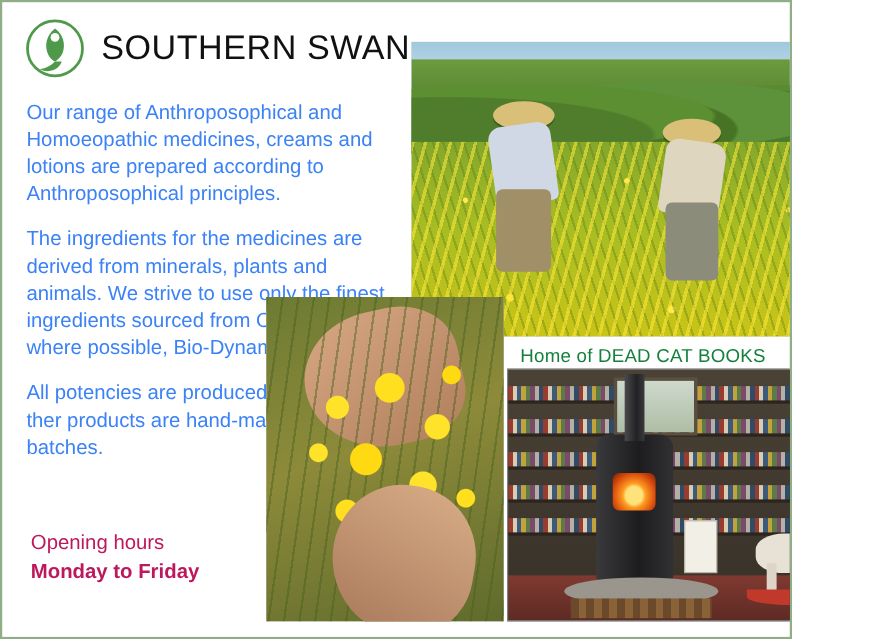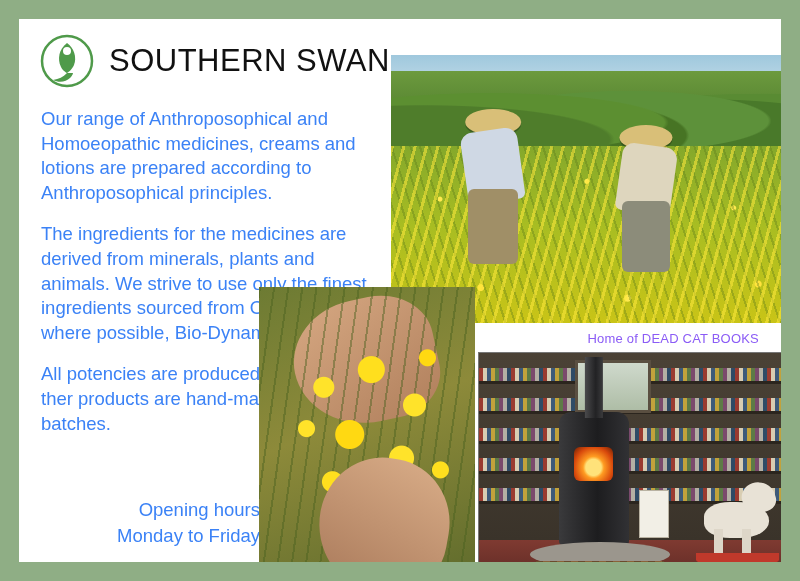--- a/index.html
+++ b/index.html
@@ -5,25 +5,25 @@
   html, body {
     margin: 0;
     padding: 0;
     background: #ffffff;
   }
   body {
     font-family: "Liberation Sans", sans-serif;
   }
   .page {
     position: relative;
-    width: 800px;
+    width: 720px;
     height: 581px;
     box-sizing: border-box;
     background: #8fae85;
-    padding: 19px;
+    padding: 2px;
     overflow: hidden;
   }
   .inner {
     position: relative;
     width: 100%;
     height: 100%;
     background: #ffffff;
     overflow: hidden;
   }
 
@@ -62,26 +62,26 @@
   }
   .copy p {
     margin: 0 0 17px 0;
   }
 
   .hours {
     position: absolute;
     left: 26px;
     top: 478px;
     width: 215px;
-    text-align: right;
+    text-align: left;
     font-size: 18.5px;
     line-height: 1.38;
-    color: #3b82f6;
-  }
-  .hours div:last-child { font-weight: normal; }
+    color: #be185d;
+  }
+  .hours div:last-child { font-weight: bold; }
 
   
   .photo {
     position: absolute;
     overflow: hidden;
     background: #cccccc;
   }
   .photo-field {
     left: 372px;
     top: 36px;
@@ -100,22 +100,22 @@
     width: 321px;
     height: 230px;
     border: 1px solid #777;
     box-sizing: border-box;
   }
 
   .caption {
     position: absolute;
     right: 22px;
     top: 312px;
-    font-size: 13px;
-    color: #8b5cf6;
+    font-size: 17px;
+    color: #15803d;
     letter-spacing: .2px;
   }
 
   
   .sky {
     position: absolute; left: 0; top: 0; width: 100%; height: 17%;
     background: linear-gradient(#9fc8dd, #cfe3ec);
   }
   .treeline {
     position: absolute; left: 0; top: 6%; width: 100%; height: 32%;

